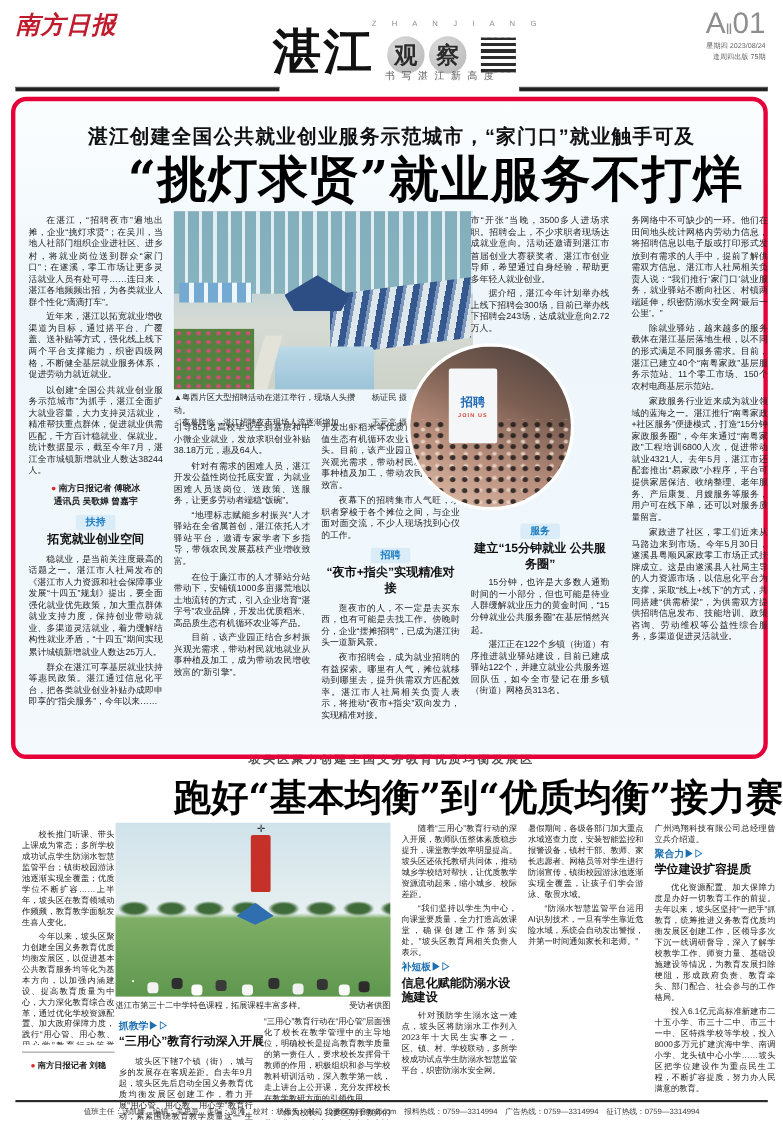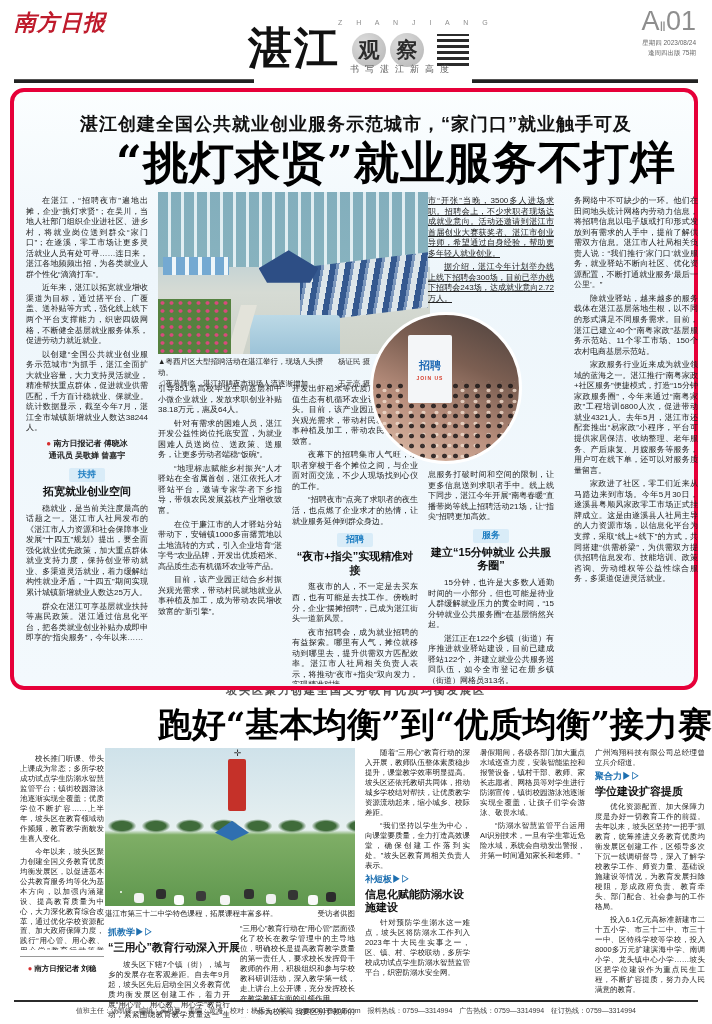--- a/index.html
+++ b/index.html
@@ -38,21 +38,21 @@
   .headline{left:0;top:133px;width:712px;text-align:center;font-size:45px;
             font-weight:900;color:#000;z-index:3;letter-spacing:1px;
             font-family:"DejaVu Serif",serif;padding-left:40px;}
   .col{z-index:3;overflow:hidden;font-size:8px;line-height:1.32;color:#222;
        text-align:justify;}
   .col p{margin:0 0 3px 0;text-indent:2em;}
   .col p.nc{text-indent:0;}
   .c1{left:26px;top:196px;width:122px;height:488px;}
   .c2{left:158px;top:384px;width:124px;height:300px;}
   .c3{left:292px;top:384px;width:126px;height:300px;}
-  .c4a{left:428px;top:196px;width:126px;height:112px;text-decoration:underline;}
+  .c4a{left:428px;top:196px;width:126px;height:112px;}
   .c4b{left:428px;top:470px;width:126px;height:214px;}
   .c5{left:574px;top:196px;width:124px;height:488px;}
   .byline{margin:4px 0 6px 0;text-align:center;font-weight:bold;font-size:8px;line-height:1.5;}
   .byline .dot{color:#d62f2f;}
   .sec{text-align:center;margin:6px 0 5px 0;}
   .sec .tag{display:inline-block;background:#d9ecf8;color:#1f7ec2;font-weight:bold;
             font-size:9px;padding:1px 9px;border-radius:2px;}
   .sec .title{font-size:11px;font-weight:900;color:#111;margin-top:3px;line-height:1.25;}
   
   .mphoto{left:158px;top:192px;width:272px;height:162px;z-index:3;overflow:hidden;
@@ -207,45 +207,43 @@
   <p class="nc">引导851名高校毕业生到基层和中小微企业就业，发放求职创业补贴38.18万元，惠及64人。</p>
   <p>针对有需求的困难人员，湛江开发公益性岗位托底安置，为就业困难人员送岗位、送政策、送服务，让更多劳动者端稳“饭碗”。</p>
   <p>“地理标志赋能乡村振兴”人才驿站在全省属首创，湛江依托人才驿站平台，邀请专家学者下乡指导，带领农民发展荔枝产业增收致富。</p>
   <p>在位于廉江市的人才驿站分站带动下，安铺镇1000多亩撂荒地以土地流转的方式，引入企业培育“湛字号”农业品牌，开发出优质稻米、高品质生态有机循环农业等产品。</p>
   <p>目前，该产业园正结合乡村振兴观光需求，带动村民就地就业从事种植及加工，成为带动农民增收致富的“新引擎”。</p>
 </div>
 
 <div class="abs col c3">
   <p class="nc">开发出虾稻米等优质产品，高附加值生态有机循环农业让农民尝到甜头。目前，该产业园正结合乡村振兴观光需求，带动村民就地就业从事种植及加工，带动农民实现增收致富。</p>
   <p>夜幕下的招聘集市人气旺，求职者穿梭于各个摊位之间，与企业面对面交流，不少人现场找到心仪的工作。</p>
-  <p>“招聘夜市”点亮了求职者的夜生活，也点燃了企业求才的热情，让就业服务延伸到群众身边。</p>
   <div class="sec">
     <span class="tag">招聘</span>
     <div class="title">“夜市+指尖”实现精准对接</div>
   </div>
   <p>逛夜市的人，不一定是去买东西，也有可能是去找工作。傍晚时分，企业“摆摊招聘”，已成为湛江街头一道新风景。</p>
   <p>夜市招聘会，成为就业招聘的有益探索。哪里有人气，摊位就移动到哪里去，提升供需双方匹配效率。湛江市人社局相关负责人表示，将推动“夜市+指尖”双向发力，实现精准对接。</p>
 </div>
 
 <div class="abs col c4a">
   <p class="nc">市“开张”当晚，3500多人进场求职。招聘会上，不少求职者现场达成就业意向。活动还邀请到湛江市首届创业大赛获奖者、湛江市创业导师，希望通过自身经验，帮助更多年轻人就业创业。</p>
   <p>据介绍，湛江今年计划举办线上线下招聘会300场，目前已举办线下招聘会243场，达成就业意向2.72万人。</p>
 </div>
 <div class="abs col c4b">
-  <p class="nc">息服务打破时间和空间的限制，让更多信息送到求职者手中。线上线下同步，湛江今年开展“南粤春暖”直播带岗等线上招聘活动21场，让“指尖”招聘更加高效。</p>
   <div class="sec">
     <span class="tag">服务</span>
     <div class="title">建立“15分钟就业 公共服务圈”</div>
   </div>
   <p>15分钟，也许是大多数人通勤时间的一小部分，但也可能是待业人群缓解就业压力的黄金时间，“15分钟就业公共服务圈”在基层悄然兴起。</p>
   <p>湛江正在122个乡镇（街道）有序推进就业驿站建设，目前已建成驿站122个，并建立就业公共服务巡回队伍，如今全市登记在册乡镇（街道）网格员313名。</p>
 </div>
 
 <div class="abs col c5">
-  <p class="nc">务网络中不可缺少的一环。他们在田间地头统计网格内劳动力信息，将招聘信息以电子版或打印形式发放到有需求的人手中，提前了解供需双方信息。湛江市人社局相关负责人说：“我们推行‘家门口’就业服务，就业驿站不断向社区、优化资源配置，不断打通就业服务‘最后一公里’。”</p>
+  <p class="nc">务网络中不可缺少的一环。他们在田间地头统计网格内劳动力信息，将招聘信息以电子版或打印形式发放到有需求的人手中，提前了解供需双方信息。湛江市人社局相关负责人说：“我们推行‘家门口’就业服务，就业驿站不断向社区、村镇两端延伸，织密防溺水安全网‘最后一公里’。”</p>
   <p>除就业驿站，越来越多的服务载体在湛江基层落地生根，以不同的形式满足不同服务需求。目前，湛江已建立40个“南粤家政”基层服务示范站、11个零工市场、150个农村电商基层示范站。</p>
   <p>家政服务行业近来成为就业领域的蓝海之一。湛江推行“南粤家政+社区服务”便捷模式，打造“15分钟家政服务圈”，今年来通过“南粤家政”工程培训6800人次，促进带动就业4321人。去年5月，湛江市还配套推出“易家政”小程序，平台可提供家居保洁、收纳整理、老年服务、产后康复、月嫂服务等服务，用户可在线下单，还可以对服务质量留言。</p>
   <p>家政进了社区，零工们近来从马路边来到市场。今年5月30日，遂溪县粤顺风家政零工市场正式挂牌成立。这是由遂溪县人社局主导的人力资源市场，以信息化平台为支撑，采取“线上+线下”的方式，共同搭建“供需桥梁”，为供需双方提供招聘信息发布、技能培训、政策咨询、劳动维权等公益性综合服务，多渠道促进灵活就业。</p>
 </div>
 
 <div class="abs b-headline">跑好“基本均衡”到“优质均衡”接力赛</div>
 
 <div class="abs bcol b-intro">
   <p>校长推门听课、带头上课成为常态；多所学校成功试点学生防溺水智慧监管平台；镇街校园游泳池逐渐实现全覆盖；优质学位不断扩容……上半年，坡头区在教育领域动作频频，教育教学面貌发生喜人变化。</p>
   <p>今年以来，坡头区聚力创建全国义务教育优质均衡发展区，以促进基本公共教育服务均等化为基本方向，以加强内涵建设、提高教育质量为中心，大力深化教育综合改革，通过优化学校资源配置、加大政府保障力度，践行“用心管、用心教、用心学”教育行动等举措，跑好从“基本均衡”到“优质均衡”接力赛，以高质量教育赋能乡村振兴。</p>

